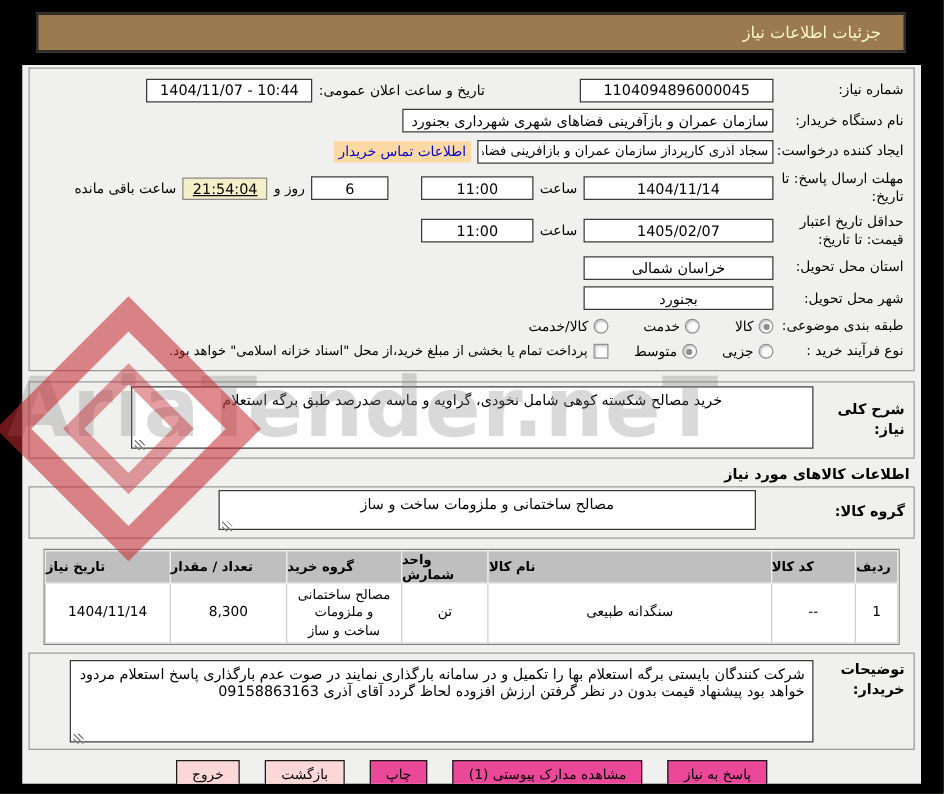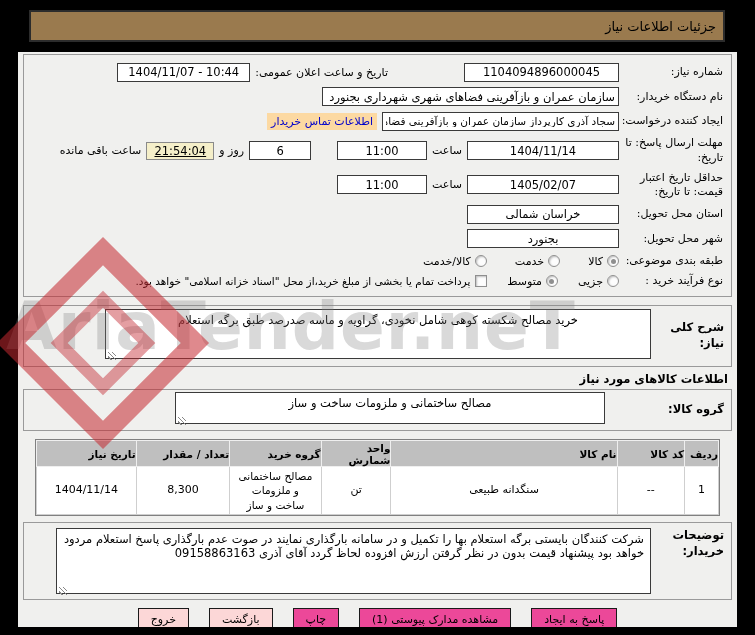--- a/index.html
+++ b/index.html
@@ -1,22 +1,22 @@
 <!DOCTYPE html>
 <html lang="fa" dir="rtl"><head>
 <meta charset="utf-8">
 <style>
   * { margin:0; padding:0; box-sizing:border-box; }
   html,body { width:755px; height:635px; overflow:hidden; }
   body { background:#000; font-family:"DejaVu Sans","Liberation Sans",sans-serif; }
   .canvas { position:relative; width:755px; height:635px; background:#000; direction:rtl; }
 
   .titlebar { position:absolute; top:10px; right:30px; left:29px; height:32px;
-    background:#9a7a4e; border:2px solid #2c2c2c; color:#000000; font-size:13px;
-    display:flex; align-items:center; padding-right:7px; }
+    background:#9a7a4e; border:2px solid #2c2c2c; color:#fef9c3; font-size:13px;
+    display:flex; align-items:center; padding-right:18px; }
 
   .graybg { position:absolute; top:52px; right:18px; left:18px; bottom:8px;
     background:#f0f0ee; padding:2px 5px; overflow:hidden; }
 
   .panel { border:1px solid #9a9a9a; background:#f0f0ee; padding:5px 4px; }
   .form-panel { height:243px; display:flex; flex-direction:column; gap:3px; justify-content:space-evenly; }
 
   .frow { display:flex; align-items:center; font-size:11px; color:#000; }
   .flabel { width:108px; padding-right:4px; line-height:1.3; flex-shrink:0; }
   .inp { background:#fff; border:1px solid #3a3a3a; height:19px; font-size:11.5px;
@@ -51,21 +51,21 @@
   .ta-group { width:430px; height:32px; text-align:center; margin-right:46px; }
   .ta-notes { width:595px; height:66px; text-align:right; }
 
   .section-title { font-weight:bold; font-size:11.5px; margin:5px 4px 3px; }
   .group-panel { margin-top:0; height:42px; display:flex; align-items:center; }
   .notes-panel { margin-top:6px; height:78px; display:flex; align-items:flex-start; padding-top:5px; }
 
   .table-wrap { margin:8px 12px 0; border:1px solid #808080; background:#fff; }
   table { width:100%; border-collapse:collapse; }
   th { background:#bfbfbf; border:1px solid #efefef; font-size:10.5px; font-weight:bold;
-    height:26px; text-align:right; }
+    height:26px; text-align:left; }
   td { background:#fff; border:1px solid #cfcfcf; font-size:11px; text-align:center;
     height:48px; line-height:1.35; }
   .col-row{width:34px;} .col-code{width:68px;} .col-name{width:228px;} .col-unit{width:70px;}
   .col-grp{width:92px;} .col-qty{width:94px;} .col-date{width:100px;}
 
   .buttons { margin-top:8px; display:flex; justify-content:center; align-items:center; gap:20px; }
   .btn { border:1px solid #1a1a1a; height:22px; font-size:11px; padding:0 12px;
     font-family:"DejaVu Sans","Liberation Sans",sans-serif; cursor:pointer; color:#000; }
   .btn.green { background:#ec4899; }
   .btn.pink { background:#fcd7d7; }
@@ -213,21 +213,21 @@
     </div>
 
     <div class="panel notes-panel">
       <span class="blabel">توضیحات خریدار:</span>
       <span class="ta-wrap">
         <textarea class="ta-notes" readonly="" style="">شرکت کنندگان بایستی برگه استعلام بها را تکمیل و در سامانه بارگذاری نمایند در صوت عدم بارگذاری پاسخ استعلام مردود خواهد بود پیشنهاد قیمت بدون در نظر گرفتن ارزش افزوده لحاظ گردد آقای آذری 09158863163</textarea>
       </span>
     </div>
 
     <div class="buttons">
-      <button class="btn green">پاسخ به ایجاد</button>
+      <button class="btn green">پاسخ به نیاز</button>
       <button class="btn green">مشاهده مدارک پیوستی (1)</button>
       <button class="btn green">چاپ</button>
       <button class="btn pink">بازگشت</button>
       <button class="btn pink">خروج</button>
     </div>
 
   </div>
 
   <div class="wm-text">AriaTender.neT</div>
   <div class="wm-logo">

